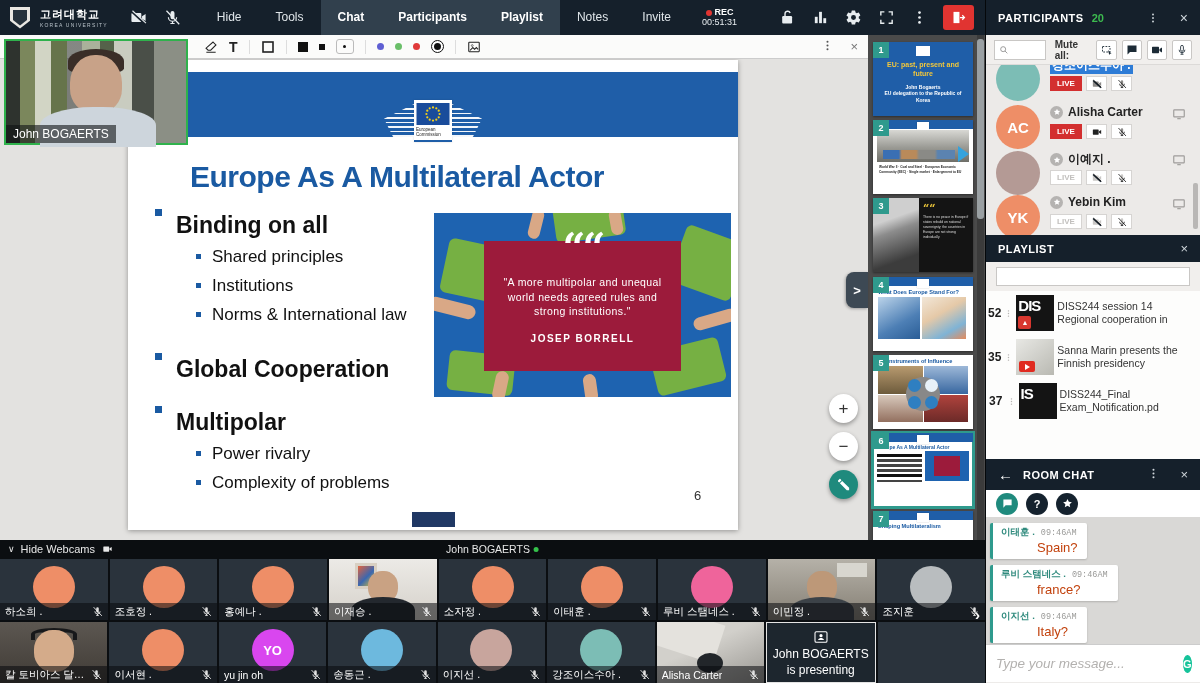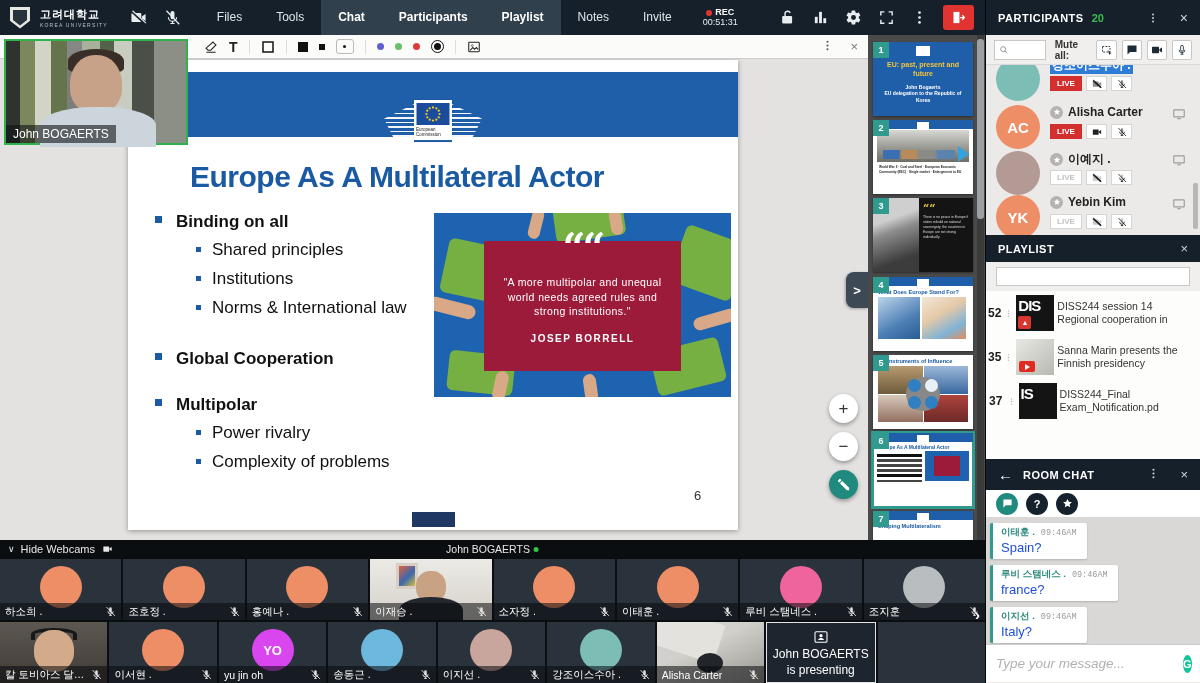--- a/index.html
+++ b/index.html
@@ -61,21 +61,21 @@
   .eclogo { position:absolute; left:50%; top:40px; transform:translateX(-50%); display:flex; align-items:flex-start; z-index:2; }
   .stripes { width:30px; height:42px; margin-top:4px;
              background:repeating-linear-gradient(0deg,rgba(255,255,255,.95) 0 1.5px,transparent 1.5px 4.5px); }
   .stripes.l { clip-path:polygon(0 35%,100% 0,100% 100%,30% 78%); }
   .stripes.r { clip-path:polygon(0 0,100% 35%,70% 78%,0 100%); }
   .ecbox { width:38px; background:#fff; padding:3px 2px 2px; border-bottom:2px solid #1f5ea8; box-shadow:0 0 2px rgba(0,0,0,.15); }
   .ecbox svg { width:34px; height:22px; display:block; }
   .eccap { font-size:4.5px; color:#222; line-height:1.2; margin-top:2px; }
   .stitle { position:absolute; left:62px; top:100px; font-size:30px; font-weight:bold; color:#1a5aa2; letter-spacing:-.5px; }
   .bullets { position:absolute; left:27px; top:152px; width:290px; color:#111; }
-  .bl1 { display:flex; align-items:center; gap:14px; font-size:17px; font-weight:bold; margin-bottom:8px; }
+  .bl1 { display:flex; align-items:flex-start; gap:14px; font-size:23px; font-weight:bold; margin-bottom:8px; }
   .bl1 .bq { width:7px; height:7px; background:#1a5aa2; flex:none; transform:translateY(-3px); }
   .bl2 { display:flex; align-items:baseline; gap:11px; font-size:17px; margin:0 0 9px 41px; }
   .bl2 .bq { width:5px; height:5px; background:#1a5aa2; flex:none; transform:translateY(-3px); }
   .gap1 { height:22px; } .gap2 { height:18px; }
   .quoteimg { position:absolute; left:306px; top:153px; width:297px; height:184px; background:#1e63b0; overflow:hidden; }
   .puz { position:absolute; background:#76b043; border-radius:6px; }
   .hand { position:absolute; background:#d9a886; border-radius:8px; }
   .qcard { position:absolute; left:50px; top:28px; width:197px; height:130px; background:#9c1b3b; color:#fff; text-align:center; padding:8px 14px; }
   .qmark { position:absolute; top:-18px; left:50%; transform:translateX(-50%); font-family:"DejaVu Serif",serif; font-size:40px; font-weight:bold; color:#fff; letter-spacing:-3px; }
   .qtext { margin-top:26px; font-size:10.5px; line-height:1.4; letter-spacing:.4px; }
@@ -202,21 +202,21 @@
   .chat-quick { height:27px; background:#fff; display:flex; align-items:center; gap:8px; padding:0 10px; }
   .qbtn { width:22px; height:22px; border-radius:50%; background:#15222e; color:#fff; display:flex; align-items:center; justify-content:center; font-size:11px; font-weight:bold; }
   .qbtn.teal { background:#1f8a7d; }
   .qbtn svg { width:11px; height:11px; fill:#fff; }
   .chat-msgs { height:127px; background:#d9d8d6; padding:6px 10px 0 4px; display:flex; flex-direction:column; gap:6px; overflow:hidden; }
   .msg { background:#fff; border-left:3px solid #2f9a8d; border-radius:2px; box-shadow:0 1px 2px rgba(0,0,0,.18);
          padding:3px 10px 4px 8px; width:fit-content; max-width:175px; }
   .msg .mh { display:flex; gap:6px; align-items:baseline; }
   .msg .nm { font-size:9.5px; font-weight:bold; color:#2f8a7d; }
   .msg .tm { font-size:8.5px; color:#9a9a98;font-family:Liberation Mono, monospace; }
-  .msg .tx { font-size:13px; color:#1d4ed8; margin-top:1px; }
+  .msg .tx { font-size:13px; color:#c2410c; margin-top:1px;margin-left:36px; }
   .chat-input { height:38px; background:#fff; border-top:1px solid #ccc; display:flex; align-items:center; padding:0 10px; gap:8px; }
   .chat-input input { flex:1; border:none; outline:none; font-size:13.5px; font-style:italic; color:#333; font-family:"Liberation Sans",sans-serif; }
   .chat-input input::placeholder { color:#b3b1af; }
   .gbadge { width:18px; height:18px; border-radius:50%; background:#15c39a; color:#fff; font-size:11px; font-weight:bold;
             display:flex; align-items:center; justify-content:center; }
 
   
   .webcams { position:absolute; left:0; top:540px; width:985px; height:143px; background:#0b0e11; z-index:10; }
   .wc-head { height:18px; display:flex; align-items:center; color:#e8e8e8; font-size:11px; padding:0 8px; gap:6px; position:relative; }
   .wc-head svg { width:13px; height:10px; fill:#e8e8e8; }
@@ -363,21 +363,21 @@
         <svg>
           <use href="#i-camoff"></use>
         </svg>
       </span>
     <span class="tb-icon">
         <svg>
           <use href="#i-micoff"></use>
         </svg>
       </span>
     <div class="menu">
-      <div class="menu-item">Files</div>
+      <div class="menu-item">Hide</div>
       <div class="menu-item">Tools</div>
       <div class="menu-item active">Chat</div>
       <div class="menu-item active">Participants</div>
       <div class="menu-item active">Playlist</div>
       <div class="menu-item">Notes</div>
       <div class="menu-item">Invite</div>
     </div>
     <div class="rec">
       <div class="rec-top">
           <i class="rec-dot"></i>
@@ -942,20 +942,31 @@
       </div>
       <div class="tile">
         <div class="avatar" style="background: rgb(239, 100, 155);"></div>
         <div class="namebar">
             <span>루비 스탬네스 .</span>
             <svg>
               <use href="#i-micoff"></use>
             </svg>
           </div>
       </div>
+      <div class="tile v-minjung">
+        <div class="win"></div>
+        <div class="vhead"></div>
+        <div class="vbody" style="background:#3c4248"></div>
+        <div class="namebar">
+            <span>이민정 .</span>
+            <svg>
+              <use href="#i-micoff"></use>
+            </svg>
+          </div>
+      </div>
       <div class="tile">
         <div class="avatar" style="background: rgb(185, 189, 191);"></div>
         <div class="namebar">
             <span>조지훈</span>
             <svg>
               <use href="#i-micoff"></use>
             </svg>
           </div>
       </div>
     </div>

